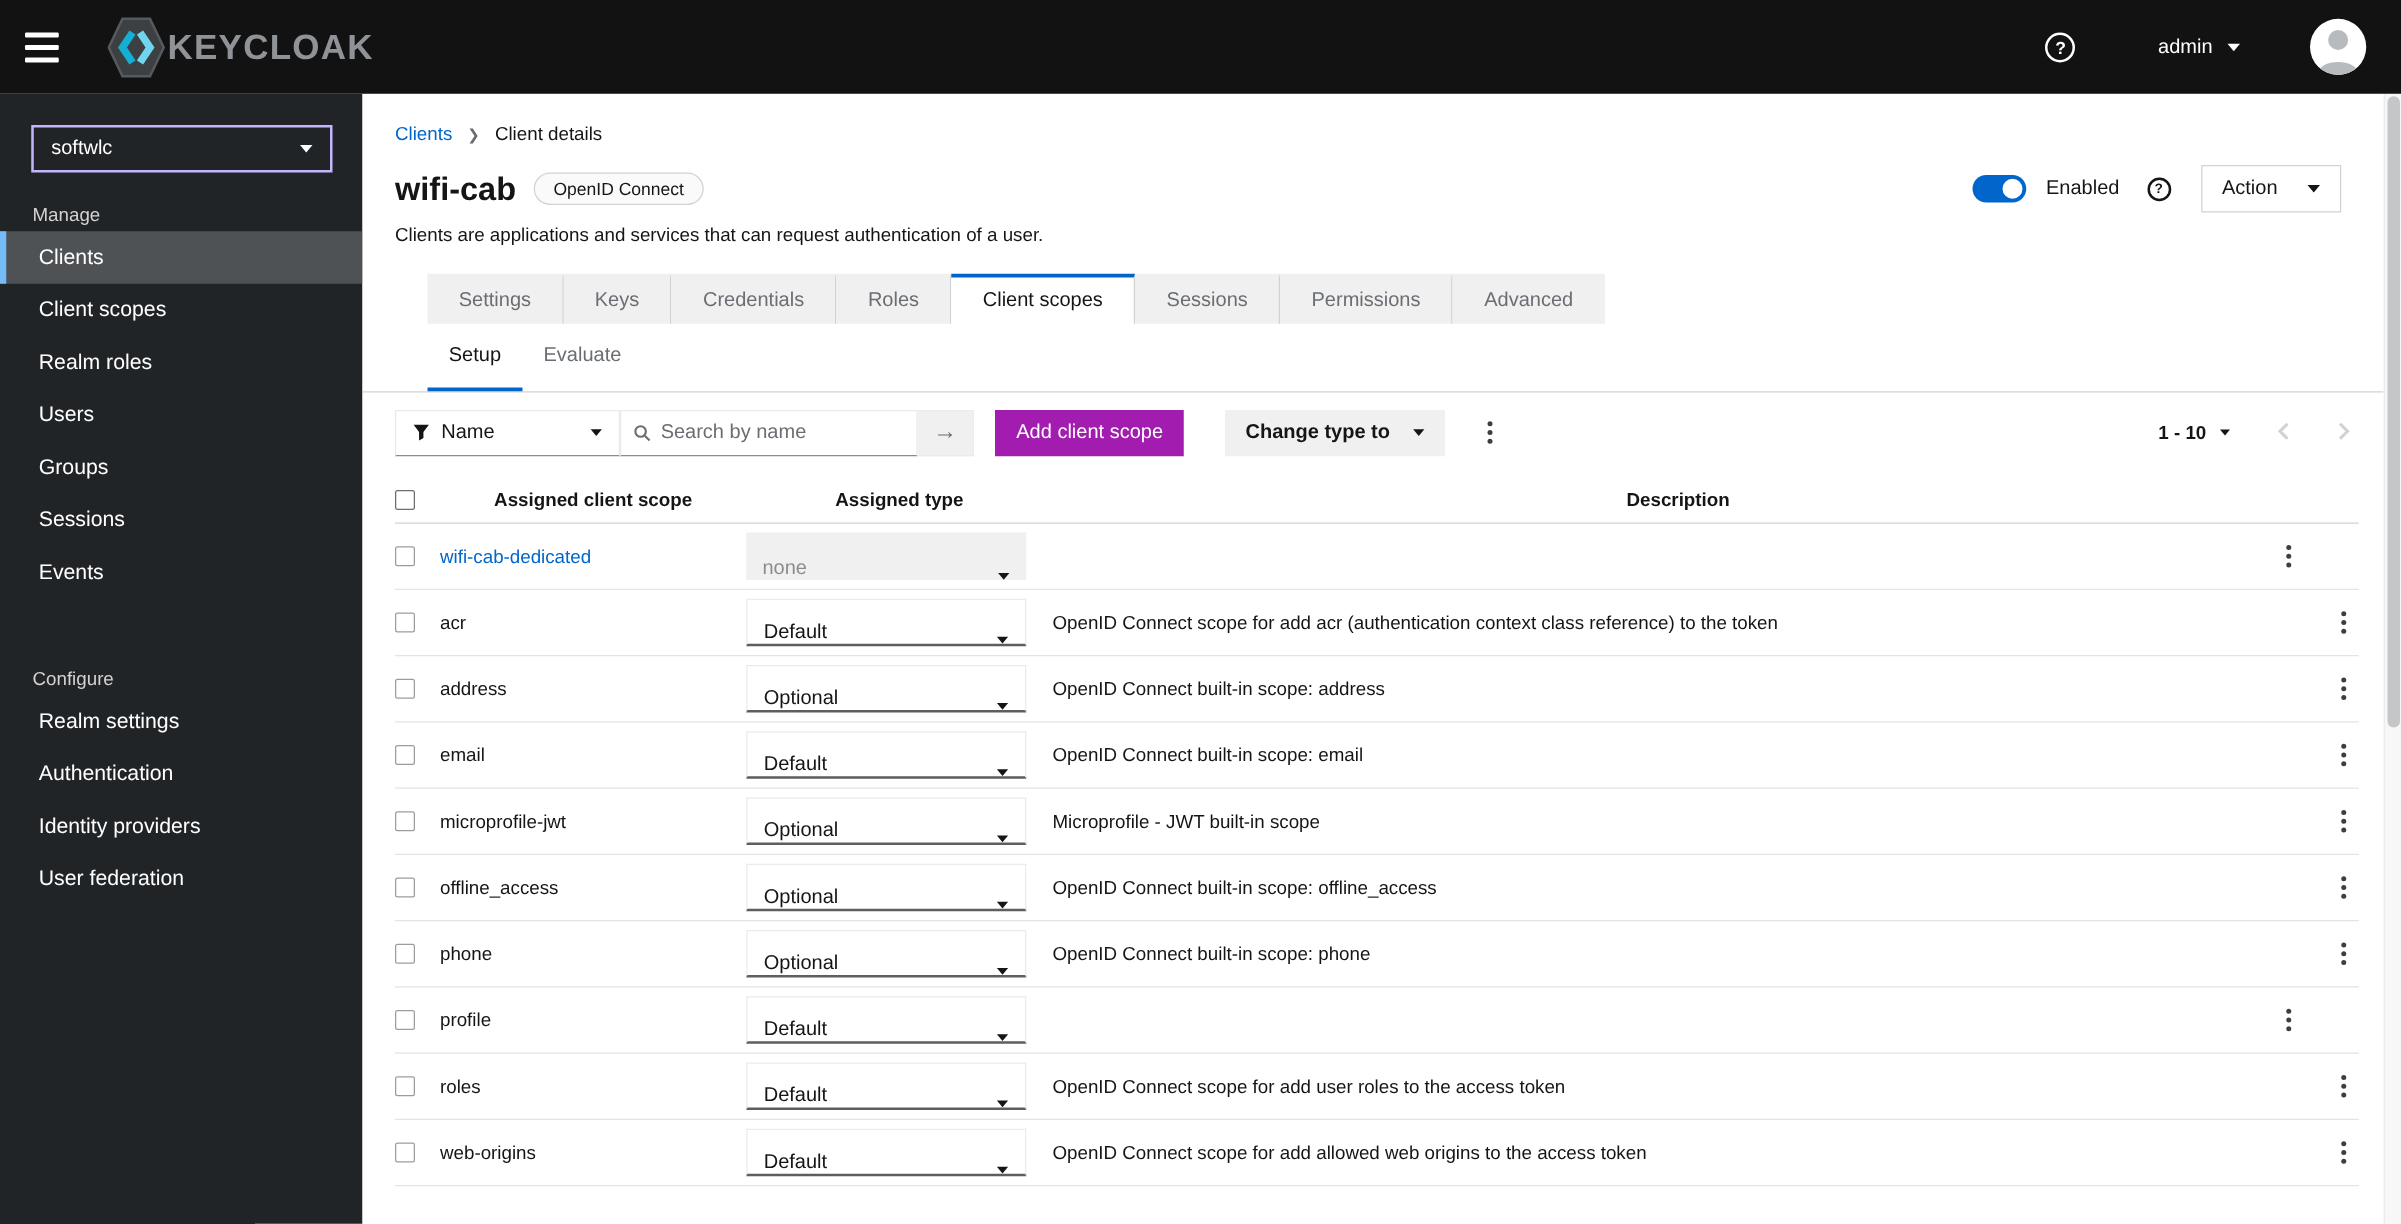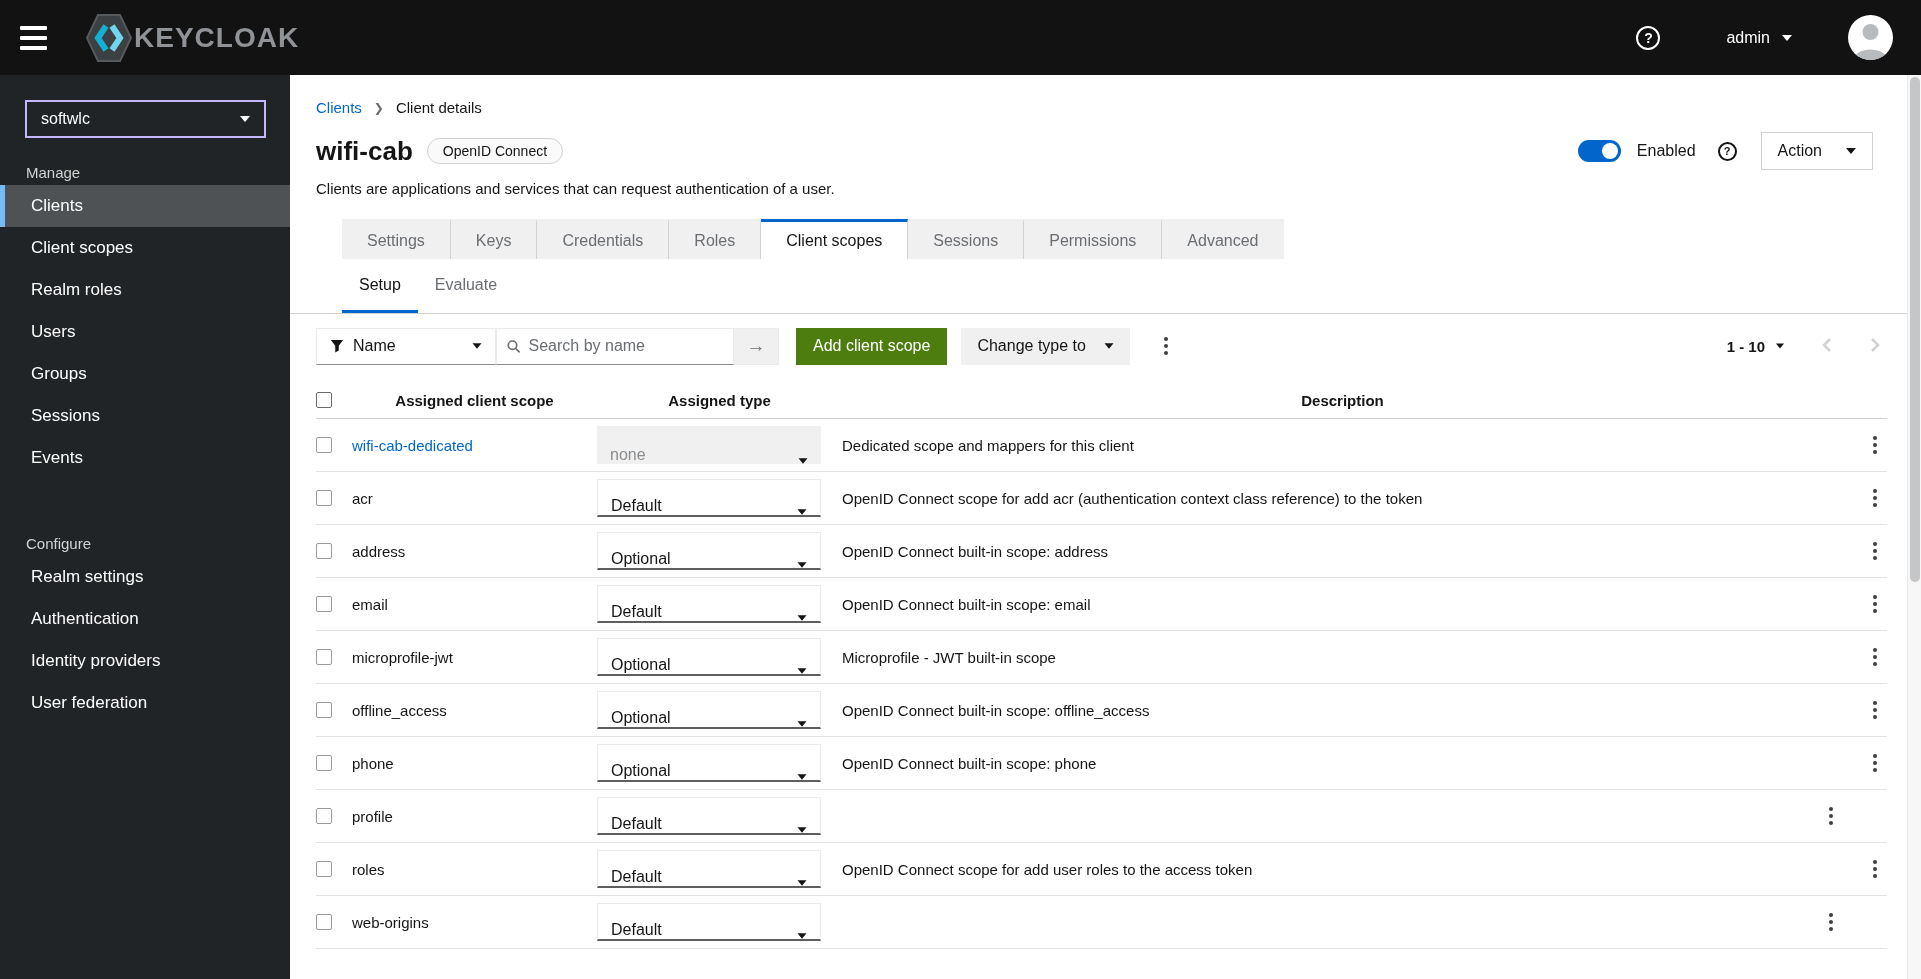--- a/index.html
+++ b/index.html
@@ -84,25 +84,25 @@
   .filter-toggle .caret { margin-left:auto; color:#151515; transform:scale(.9); }
   .search-group { display:flex; margin-left:0; }
   .search-box { width:238px; height:37px; background:#fff; border:1px solid #ebebeb;
     border-bottom:1px solid #8a8d90; display:flex; align-items:center; padding:0 10px; gap:8px; }
   .search-box input { border:none; outline:none; width:100%; font-size:16px;
     font-family:"Liberation Sans",sans-serif; color:#4c1d95; }
   .search-box input::placeholder { color:#6a6e73; }
   .search-arrow-btn { width:45px; height:37px; background:#f0f0f0; border:1px solid #ebebeb;
     border-left:none; color:#6a6e73; font-size:19px; cursor:pointer;
     display:flex; align-items:center; justify-content:center; }
-  .btn-primary { margin-left:17px; height:37px; padding:0 17px; background:#4d7c0f; color:#fff;
+  .btn-primary { margin-left:17px; height:37px; padding:0 17px; background:#a21caf; color:#fff;
     border:none; font-size:16px; cursor:pointer; font-family:"Liberation Sans",sans-serif; }
-  .btn-tertiary { margin-left:14px; height:37px; padding:0 16px; background:#f0f0f0;
+  .btn-tertiary { margin-left:33px; height:37px; padding:0 16px; background:#f0f0f0;
     color:#151515; border:none; font-size:16px; cursor:pointer; display:flex;
-    align-items:center; gap:18px; font-family:"Liberation Sans",sans-serif; }
+    align-items:center; gap:18px; font-family:"Liberation Sans",sans-serif;font-weight:bold; }
   .btn-tertiary .caret { transform:scale(.9); }
   .kebab { background:none; border:none; cursor:pointer; padding:4px 10px; margin-left:24px;
     display:flex; flex-direction:column; gap:3px; align-items:center; }
   .kebab i { width:4px; height:4px; border-radius:50%; background:#3c3f42; display:block; }
   .pagination { margin-left:auto; display:flex; align-items:center; gap:8px; }
   .page-range { font-size:15px; font-weight:bold; display:flex; align-items:center; gap:10px;
     cursor:pointer; }
   .page-range .caret { transform:scale(.8); color:#151515; }
   .pg-btn { background:none; border:none; color:#d2d2d2; margin-left:28px; cursor:default; }
 
@@ -280,21 +280,20 @@
       <span></span>
     </div>
     <div id="table-body">
         <div class="t-row t-body-row">
           <span class="cb"></span>
           <a class="scope-link">wifi-cab-dedicated</a>
           <div class="row-select disabled">
             <span>none</span>
             <span class="caret"></span>
           </div>
-          <span class="desc-cell">Dedicated scope and mappers for this client</span>
           <button class="kebab row-kebab">
             <i></i>
             <i></i>
             <i></i>
           </button>
         </div>
         <div class="t-row t-body-row">
           <span class="cb"></span>
           <span>acr</span>
           <div class="row-select">
@@ -405,20 +404,21 @@
             <i></i>
           </button>
         </div>
         <div class="t-row t-body-row">
           <span class="cb"></span>
           <span>web-origins</span>
           <div class="row-select">
             <span>Default</span>
             <span class="caret"></span>
           </div>
+          <span class="desc-cell">OpenID Connect scope for add allowed web origins to the access token</span>
           <button class="kebab row-kebab">
             <i></i>
             <i></i>
             <i></i>
           </button>
         </div>
       </div>
   </div>
 
 </main>

